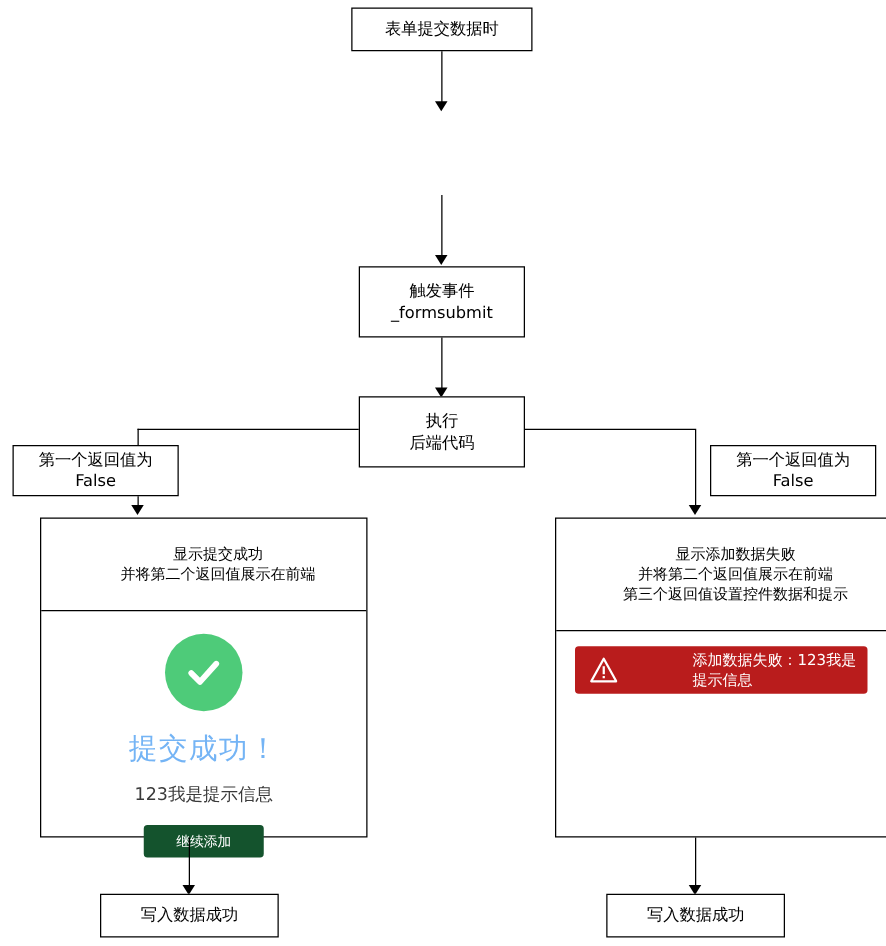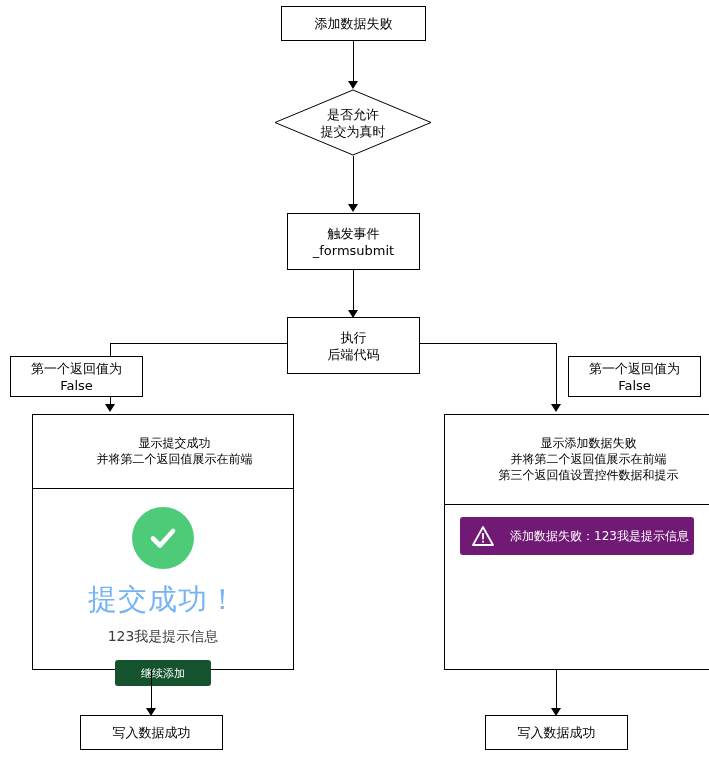--- a/index.html
+++ b/index.html
@@ -100,21 +100,21 @@
     margin-top: 18px;
     width: 62px;
     height: 62px;
     border-radius: 50%;
     display: flex;
     align-items: center;
     justify-content: center;
   }
   .success-title {
     margin-top: 16px;
-    font-size: 29px;
+    font-size: 23px;
     letter-spacing: 1px;
     line-height: 28px;
   }
   .success-msg {
     margin-top: 16px;
     font-size: 14px;
     line-height: 14px;
     color: #3a3a3a;
   }
   .primary-btn {
@@ -150,35 +150,26 @@
     font-size: 12px;
     line-height: 16px;
   }
 </style>
 </head>
 <body>
 
 <div id="canvas">
 
   <div class="node" style="left:281px; top:6px; width:145px; height:35px;">
-    <span class="ln">添加数据失败</span>
+    <span class="ln">表单提交数据时</span>
   </div>
 
   <div class="conn v" style="left:353px; top:41px; height:41px;"></div>
   <div class="arrow" style="left:348px; top:81px;"></div>
 
-  <div class="diamond-wrap" style="left:274px; top:89px; width:158px; height:67px;">
-    <svg width="158" height="67" viewBox="0 0 158 67">
-      <polygon points="79,1 157,33.5 79,66 1,33.5" fill="#ffffff" stroke="#000000" stroke-width="1"></polygon>
-    </svg>
-    <div class="diamond-text">
-      <span class="ln">是否允许</span>
-      <span class="ln">提交为真时</span>
-    </div>
-  </div>
 
   <div class="conn v" style="left:353px; top:156px; height:49px;"></div>
   <div class="arrow" style="left:348px; top:204px;"></div>
 
   <div class="node" style="left:287px; top:213px; width:133px; height:57px;">
     <span class="ln">触发事件</span>
     <span class="ln">_formsubmit</span>
   </div>
 
   <div class="conn v" style="left:353px; top:270px; height:41px;"></div>
@@ -232,21 +223,21 @@
   <div class="arrow" style="left:146px; top:708px;"></div>
 
   <div class="panel" style="left:424px; top:414px; width:266px; height:256px;margin-left:20px;">
     <div class="panel-header">
       <span class="ln">显示添加数据失败</span>
       <span class="ln">并将第二个返回值展示在前端</span>
       <span class="ln">第三个返回值设置控件数据和提示</span>
     </div>
     <div class="panel-body">
 
-      <div class="alert" style="background:#701a75;">
+      <div class="alert" style="background:#b91c1c;gap:44px;">
         <span class="alert-icon">
           <svg width="22" height="22" viewBox="0 0 22 22">
             <polygon points="11,2 21,20 1,20" fill="none" stroke="#ffffff" stroke-width="1.8" stroke-linejoin="round"></polygon>
             <rect x="10.1" y="8" width="1.8" height="6.4" fill="#ffffff"></rect>
             <rect x="10.1" y="15.8" width="1.8" height="1.8" fill="#ffffff"></rect>
           </svg>
         </span>
         <span class="alert-text">添加数据失败：123我是提示信息</span>
       </div>
 

